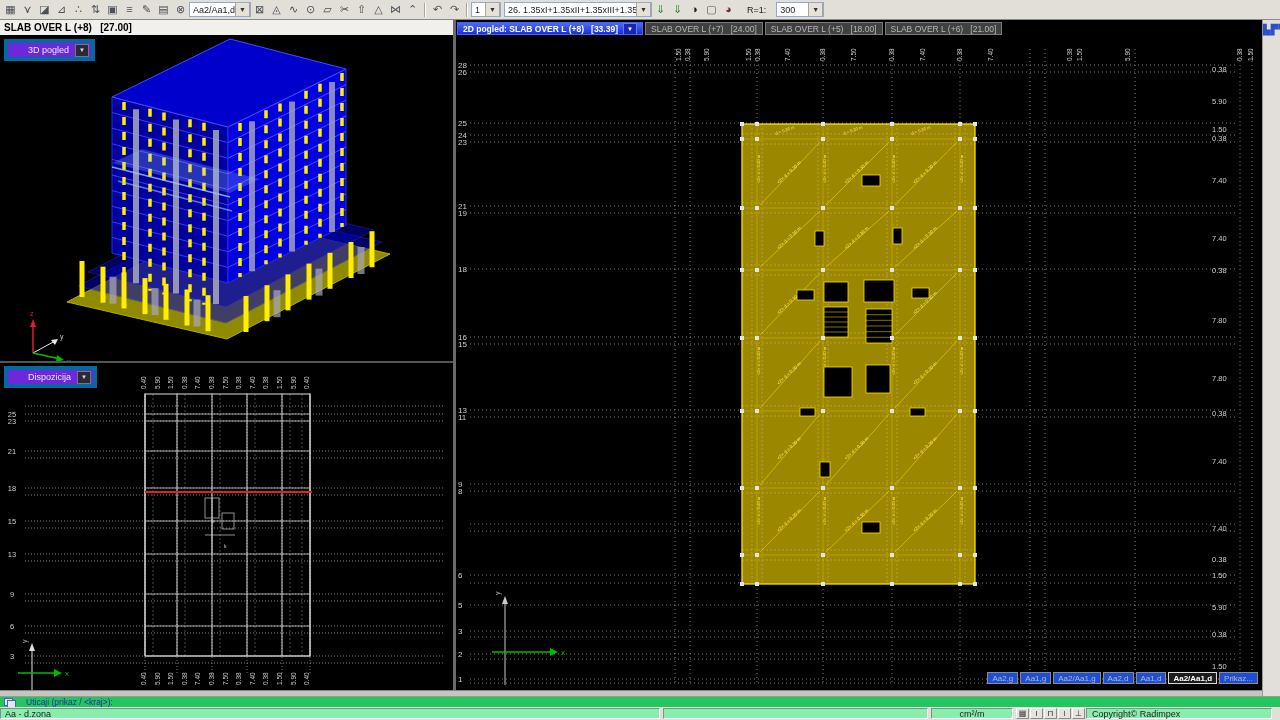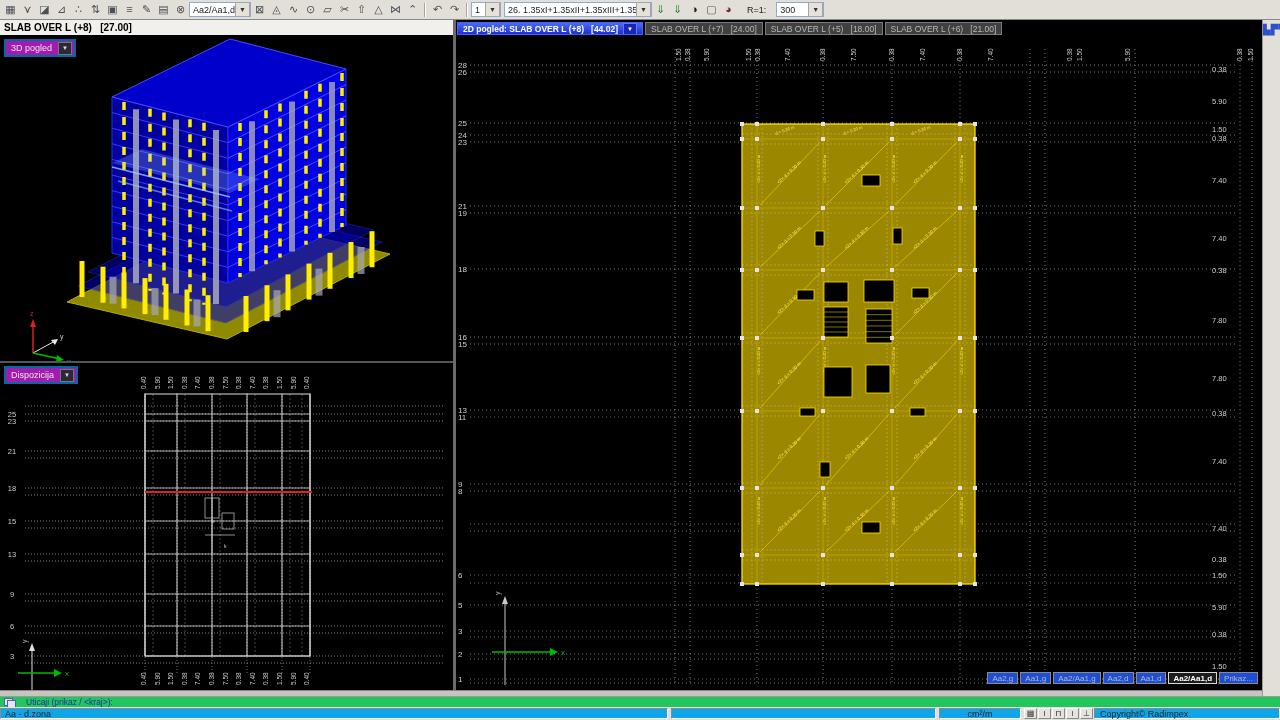--- a/index.html
+++ b/index.html
@@ -14,22 +14,22 @@
          font-size:9px;color:#222;padding-left:3px;box-sizing:border-box;flex:0 0 auto;overflow:hidden;white-space:nowrap;}
   .combo .arr{width:13px;height:13px;background:#e6e2da;border:1px solid #a8a49c;font-size:7px;line-height:13px;
               text-align:center;margin-left:auto;color:#333;flex:0 0 auto;}
   .tlabel{font-size:9px;color:#222;margin:0 10px;flex:0 0 auto;}
   
   #lt-titlebar{position:absolute;left:0;top:20px;width:491px;height:15px;background:#f2f0ec;
                border-bottom:1px solid #888;display:flex;align-items:center;}
   #lt-title{font-size:10px;font-weight:bold;color:#000;padding-left:4px;white-space:pre;}
   #lt-expand{margin-left:auto;margin-right:2px;width:20px;height:12px;background:#e6e2da;border:1px solid #888;
              font-size:7px;line-height:12px;text-align:center;color:#222;}
-  .darkbtn{position:absolute;display:flex;align-items:center;background:#a21caf;border:2px solid #0369a1;
-           color:#e8e8e8;font-size:9px;height:14px;padding:0 2px 0 5px;z-index:5;}
+  .darkbtn{position:absolute;display:flex;align-items:center;background:#6d28d9;border:4px solid #0369a1;
+           color:#e8e8e8;font-size:9px;height:14px;padding:0 2px 0 20px;z-index:5;}
   .darkbtn .arr{width:12px;height:11px;background:#2a2a36;border:1px solid #777;font-size:6px;line-height:11px;
                 text-align:center;margin-left:6px;color:#ddd;}
   #view3d-wrap{position:absolute;left:0;top:35px;width:453px;height:326px;background:#000;}
   #btn3d{left:4px;top:4px;}
   #hsplit{position:absolute;left:0;top:361px;width:453px;height:2px;background:#555;}
   #view2dl-wrap{position:absolute;left:0;top:363px;width:453px;height:327px;background:#000;}
   #btnDisp{left:4px;top:3px;}
   #vsplit{position:absolute;left:453px;top:20px;width:3px;height:670px;background:#6a6a6a;}
   
   #right-tabs{position:absolute;left:456px;top:20px;width:806px;height:15px;background:#000;
@@ -53,21 +53,21 @@
   #under-strip{position:absolute;left:0;top:690px;width:1262px;height:6px;background:#c8c5be;border-top:1px solid #888;box-sizing:border-box;}
   #cmdline{position:absolute;left:0;top:696px;width:1280px;height:11px;background:#22c55e;border-top:1px solid #999;
            display:flex;align-items:center;box-sizing:border-box;}
   #cmd-icon{width:14px;height:8px;margin-left:4px;position:relative;}
   #cmd-icon .sq{position:absolute;width:7px;height:6px;border:1px solid #4a62a8;background:#dfe6f4;}
   #cmd-icon .sq.b{left:3px;top:2px;}
   #cmd-text{font-size:8.5px;color:#2230a8;margin-left:8px;}
   #statusbar{position:absolute;left:0;top:707px;width:1280px;height:13px;background:#e2dfd8;display:flex;align-items:center;
              font-size:9px;color:#222;}
   .scell{height:11px;border:1px solid;border-color:#8a8a8a #fff #fff #8a8a8a;margin-right:3px;display:flex;
-         align-items:center;box-sizing:border-box;background:#0ea5e9;}
+         align-items:center;box-sizing:border-box;background:#86efac;}
   .sbtn{width:13px;height:11px;border:1px solid;border-color:#fff #8a8a8a #8a8a8a #fff;background:#e6e3dc;
         font-size:8px;line-height:10px;text-align:center;margin-right:1px;color:#333;box-sizing:border-box;}
   svg text{font-family:"Liberation Sans",sans-serif;}
 </style>
 </head>
 <body>
 
 <div id="app">
 
   <div id="toolbar">
@@ -310,21 +310,21 @@
         <polygon points="32,280 29,288 35,288" fill="#e0e0e0"></polygon>
         <text x="27" y="280" font-size="7" fill="#aaaaaa" text-anchor="start" transform="rotate(-90 27 280)">y</text>
         <line x1="18" y1="310" x2="56" y2="310" stroke="#00bb00" stroke-width="1.5"></line>
         <polygon points="62,310 54,306 54,314" fill="#00bb00"></polygon>
         <text x="65" y="313" font-size="8" fill="#00bb00" text-anchor="start">x</text>
       </svg>
   </div>
   <div id="vsplit"></div>
 
   <div id="right-tabs">
-      <div class="rtab active"><span>2D pogled: SLAB OVER L (+8)   [44.02]</span><span class="arr">▼</span></div>
+      <div class="rtab active"><span>2D pogled: SLAB OVER L (+8)   [33.39]</span><span class="arr">▼</span></div>
       <div class="rtab"><span>SLAB OVER L (+7)   [24.00]</span></div>
       <div class="rtab"><span>SLAB OVER L (+5)   [18.00]</span></div>
       <div class="rtab"><span>SLAB OVER L (+6)   [21.00]</span></div>
     </div>
   <div id="right-canvas-wrap">
     <svg id="right-canvas" width="806" height="655" viewBox="0 0 806 655">
         <line x1="219" y1="14" x2="219" y2="650" stroke="#8f8f8f" stroke-width="1" stroke-dasharray="1,3" opacity="0.85"></line>
         <line x1="234" y1="14" x2="234" y2="650" stroke="#8f8f8f" stroke-width="1" stroke-dasharray="1,3" opacity="0.85"></line>
         <line x1="301" y1="14" x2="301" y2="650" stroke="#8f8f8f" stroke-width="1" stroke-dasharray="1,3" opacity="0.85"></line>
         <line x1="367" y1="14" x2="367" y2="650" stroke="#8f8f8f" stroke-width="1" stroke-dasharray="1,3" opacity="0.85"></line>
@@ -613,17 +613,17 @@
     <div class="scell" style="width:82px;justify-content:center">
       <span>cm²/m</span>
     </div>
     <span id="sb-buttons" style="display:flex">
         <span class="sbtn">▦</span>
         <span class="sbtn">I</span>
         <span class="sbtn">Π</span>
         <span class="sbtn">l</span>
         <span class="sbtn">⊥</span>
       </span>
-    <div class="scell" style="width:186px;padding-left:5px;margin-right:0">
+    <div class="scell" style="width:186px;padding-left:5px;margin-right:8px">
       <span>Copyright© Radimpex</span>
     </div>
   </div>
 </div>
 
 </body></html>

